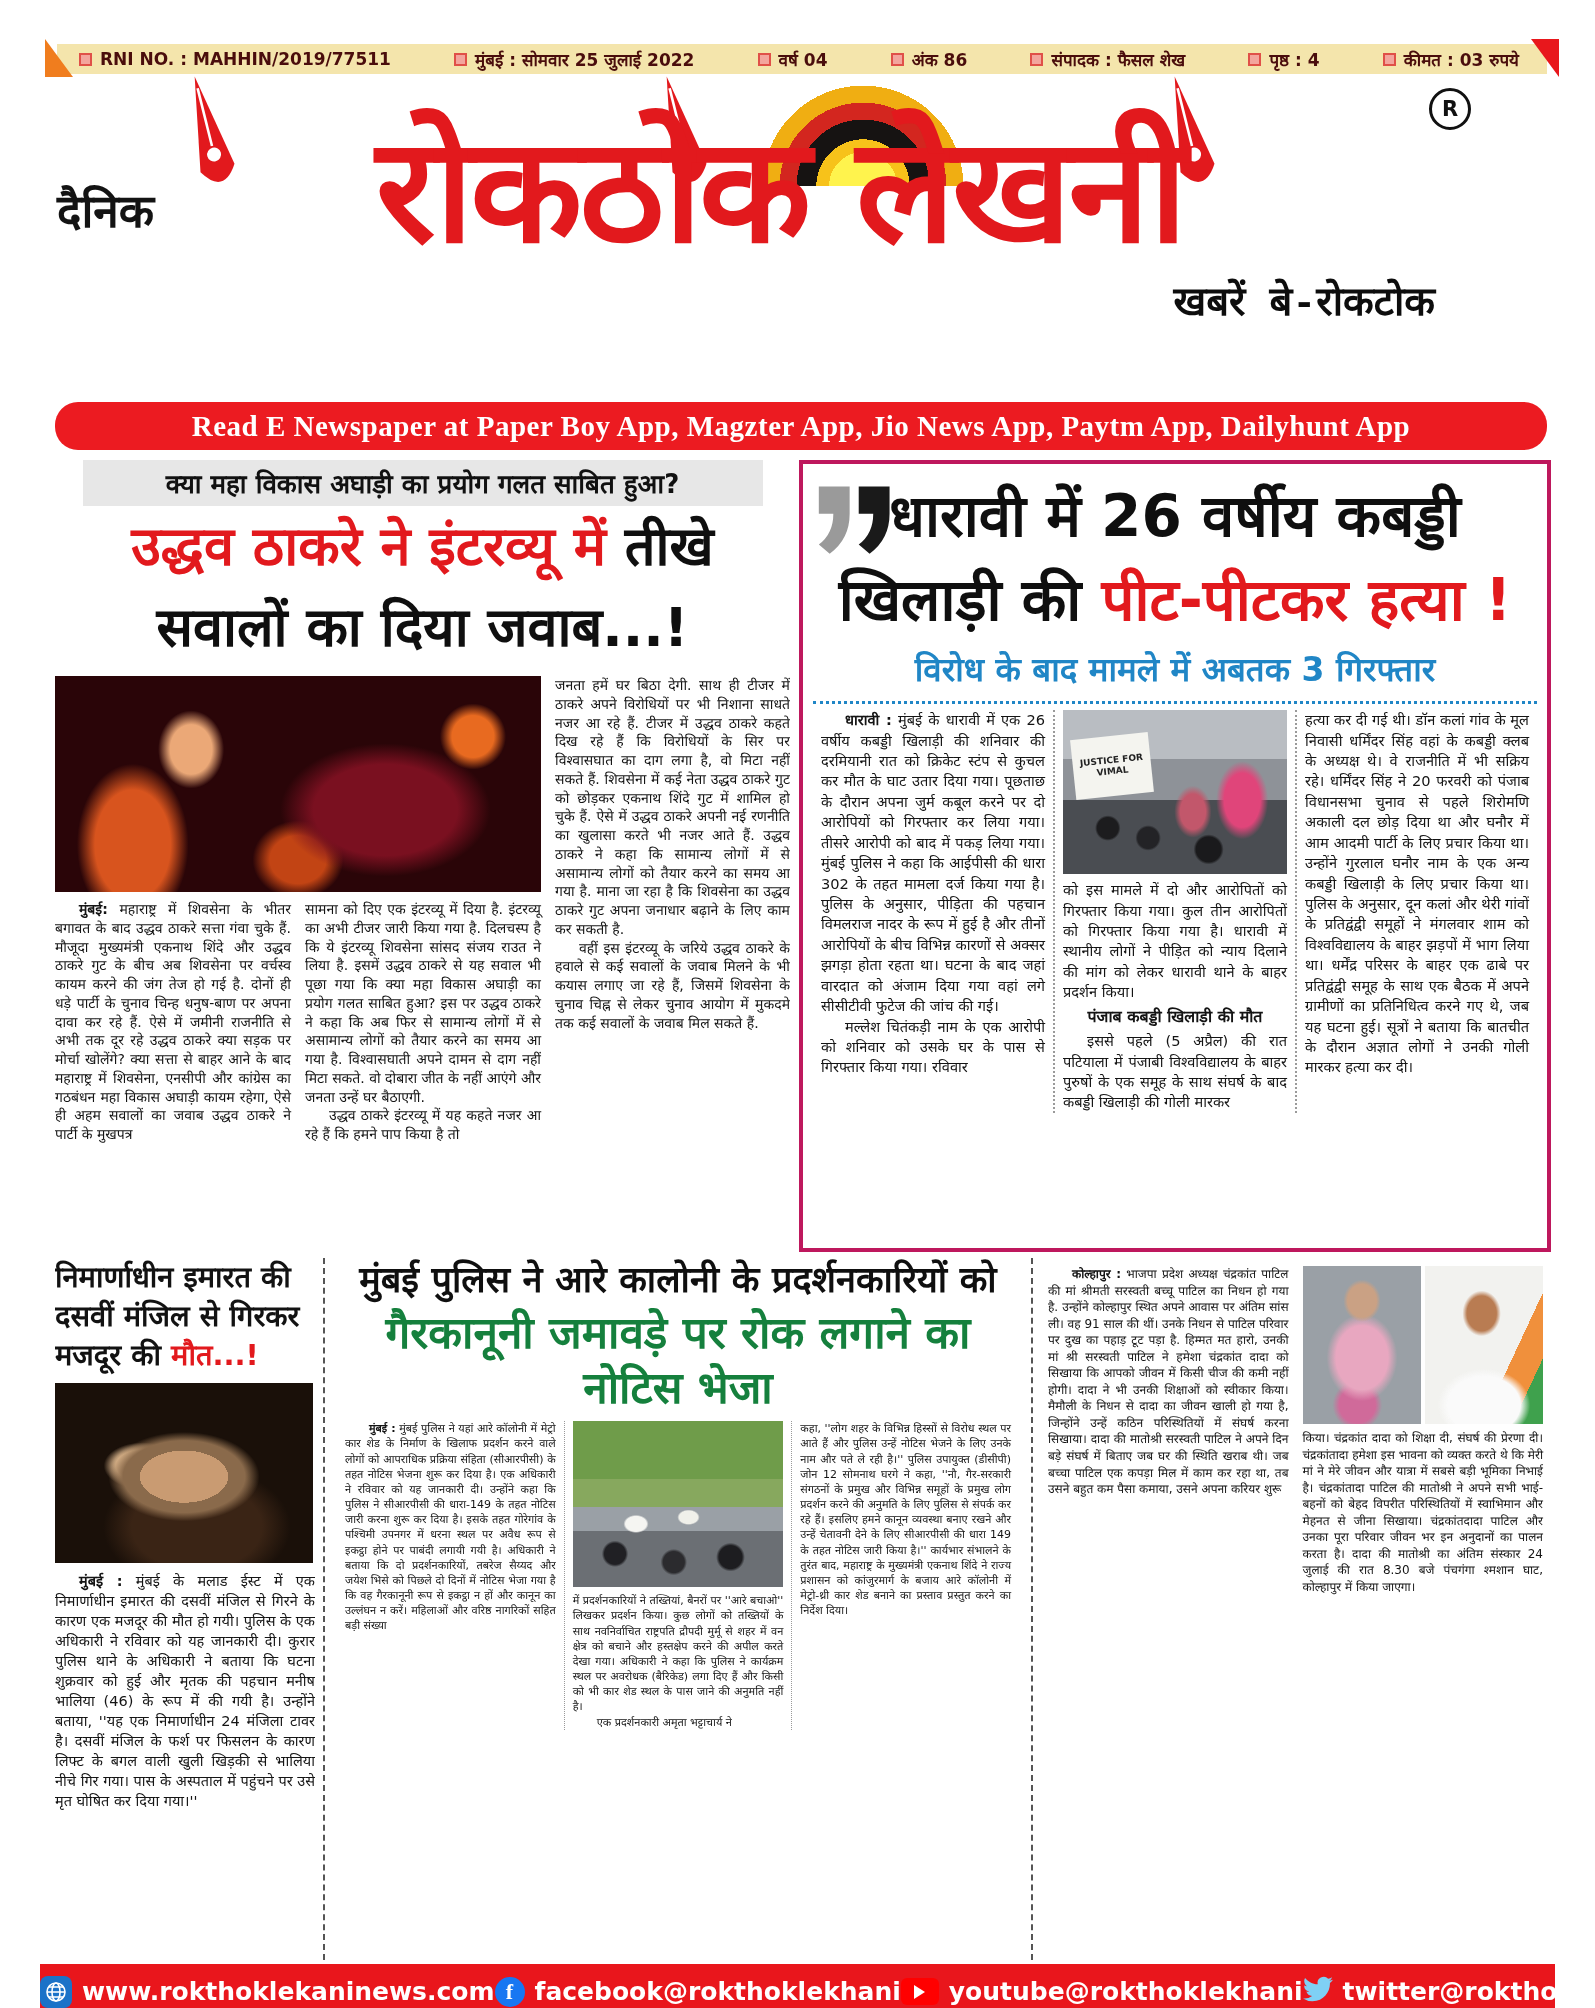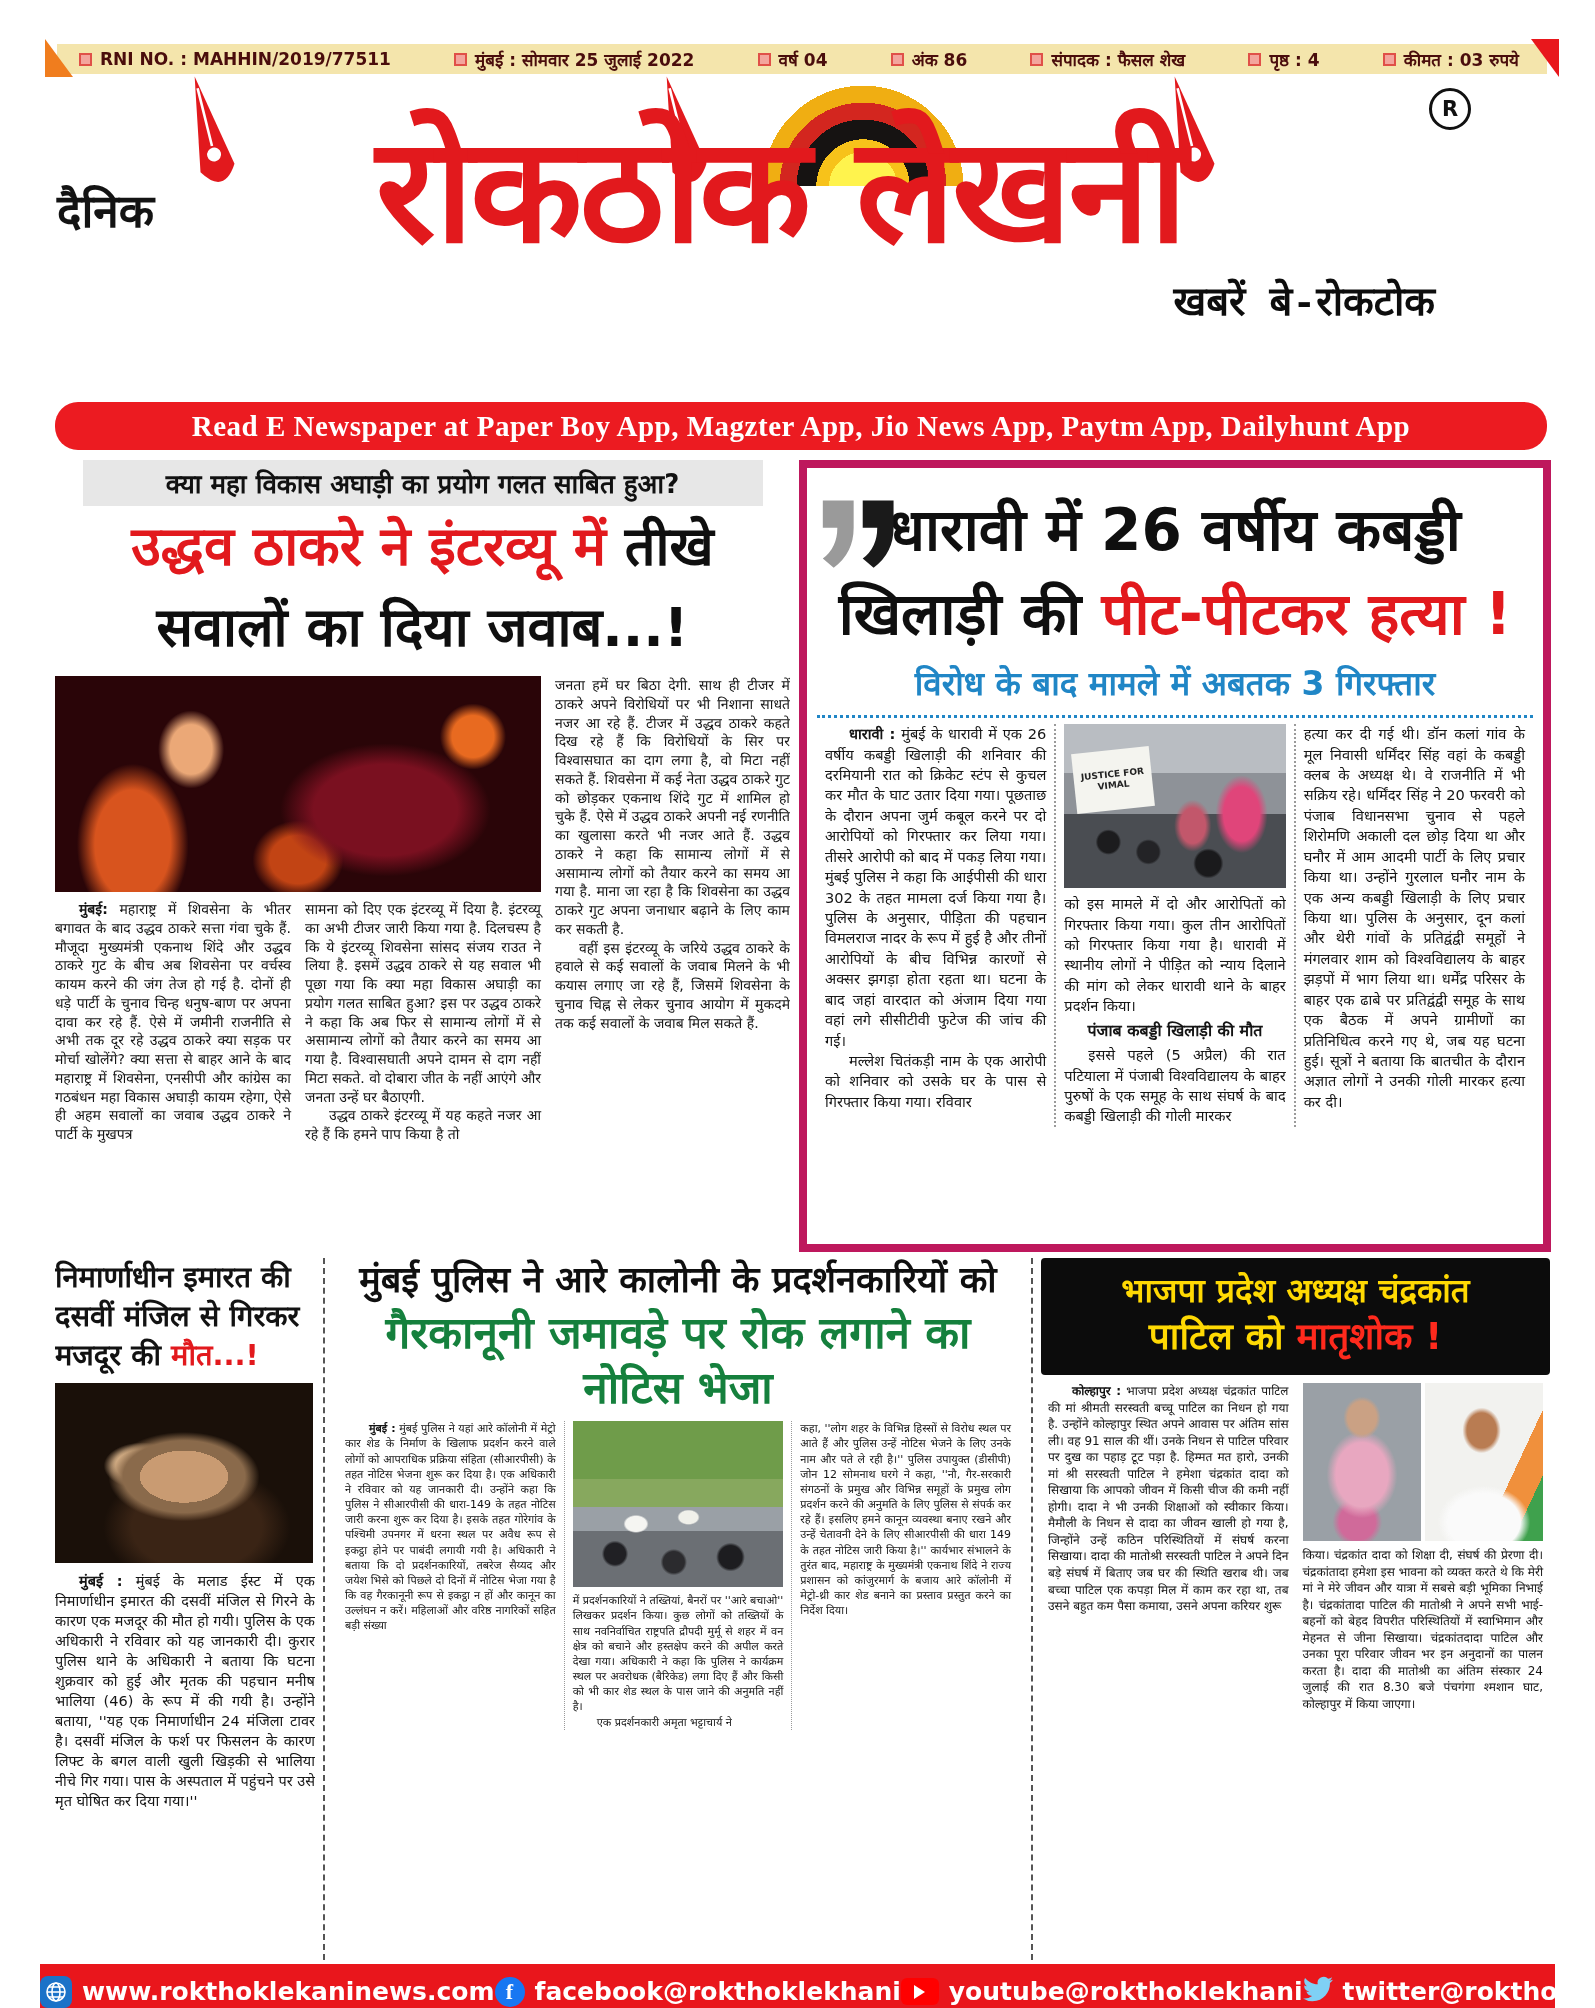--- a/index.html
+++ b/index.html
@@ -61,21 +61,21 @@
       radial-gradient(55px 55px at 86% 28%, #e86a20 0 38%, rgba(0,0,0,0) 60%),
       radial-gradient(70px 60px at 50% 85%, #c24414 0 40%, rgba(0,0,0,0) 65%),
       #2a0508; }
   .lcols { display:flex; gap:14px; margin-top:8px; }
   .lcols .col { flex:1; }
   .col3 { flex:1; }
   .indent { text-indent:24px; }
 
   
   .article-right { position:absolute; left:799px; top:460px; width:752px; height:792px;
-    border:8px solid #be185d; box-sizing:border-box; padding:20px 10px; overflow:hidden; }
+    border:4px solid #be185d; box-sizing:border-box; padding:10px 10px; overflow:hidden; }
   .hl-right { position:relative; text-align:center; font-weight:bold; font-size:58px;
     line-height:1.45; color:#0f0f0f; }
   .quote-icon { position:absolute; left:4px; top:10px; }
   .subhead-right { text-align:center; color:#2086c6; font-size:33px; font-weight:bold;
     padding:4px 0 10px; border-bottom:3px dotted #2086c6; }
   .cols3 { display:flex; margin-top:6px; font-size:14.6px; line-height:1.4; text-align:justify; }
   .cols3 .col { flex:1; padding:0 8px; min-width:0; }
   .cols3 .col + .col { border-left:2px dotted #9a9a9a; }
   .photo-dharavi { position:relative; width:100%; height:164px; margin-bottom:6px; background:
       radial-gradient(40px 60px at 80% 55%, #e0457a 0 45%, rgba(0,0,0,0) 65%),
@@ -300,27 +300,20 @@
         <p>में प्रदर्शनकारियों ने तख्तियां, बैनरों पर ''आरे बचाओ'' लिखकर प्रदर्शन किया। कुछ लोगों को तख्तियों के साथ नवनिर्वाचित राष्ट्रपति द्रौपदी मुर्मू से शहर में वन क्षेत्र को बचाने और हस्तक्षेप करने की अपील करते देखा गया। अधिकारी ने कहा कि पुलिस ने कार्यक्रम स्थल पर अवरोधक (बैरिकेड) लगा दिए हैं और किसी को भी कार शेड स्थल के पास जाने की अनुमति नहीं है।</p>
         <p class="indent">एक प्रदर्शनकारी अमृता भट्टाचार्य ने</p>
       </div>
       <div class="col">
         <p>कहा, ''लोग शहर के विभिन्न हिस्सों से विरोध स्थल पर आते हैं और पुलिस उन्हें नोटिस भेजने के लिए उनके नाम और पते ले रही है।'' पुलिस उपायुक्त (डीसीपी) जोन 12 सोमनाथ घरगे ने कहा, ''नौ, गैर-सरकारी संगठनों के प्रमुख और विभिन्न समूहों के प्रमुख लोग प्रदर्शन करने की अनुमति के लिए पुलिस से संपर्क कर रहे हैं। इसलिए हमने कानून व्यवस्था बनाए रखने और उन्हें चेतावनी देने के लिए सीआरपीसी की धारा 149 के तहत नोटिस जारी किया है।'' कार्यभार संभालने के तुरंत बाद, महाराष्ट्र के मुख्यमंत्री एकनाथ शिंदे ने राज्य प्रशासन को कांजुरमार्ग के बजाय आरे कॉलोनी में मेट्रो-थ्री कार शेड बनाने का प्रस्ताव प्रस्तुत करने का निर्देश दिया।</p>
       </div>
     </div>
   </div>
 
   <div class="article-patil">
-    <div class="patil-box">
-      <div class="patil-y1">भाजपा प्रदेश अध्यक्ष चंद्रकांत</div>
-      <div class="patil-y2">
-        <span>पाटिल को</span>
-        <span class="patil-red">मातृशोक !</span>
-      </div>
-    </div>
     <div class="patil-cols">
       <div class="col">
         <p class="indent"><b>कोल्हापुर :</b> <span>भाजपा प्रदेश अध्यक्ष चंद्रकांत पाटिल की मां श्रीमती सरस्वती बच्चू पाटिल का निधन हो गया है. उन्होंने कोल्हापुर स्थित अपने आवास पर अंतिम सांस ली। वह 91 साल की थीं। उनके निधन से पाटिल परिवार पर दुख का पहाड़ टूट पड़ा है. हिम्मत मत हारो, उनकी मां श्री सरस्वती पाटिल ने हमेशा चंद्रकांत दादा को सिखाया कि आपको जीवन में किसी चीज की कमी नहीं होगी। दादा ने भी उनकी शिक्षाओं को स्वीकार किया। मैमौली के निधन से दादा का जीवन खाली हो गया है, जिन्होंने उन्हें कठिन परिस्थितियों में संघर्ष करना सिखाया। दादा की मातोश्री सरस्वती पाटिल ने अपने दिन बड़े संघर्ष में बिताए जब घर की स्थिति खराब थी। जब बच्चा पाटिल एक कपड़ा मिल में काम कर रहा था, तब उसने बहुत कम पैसा कमाया, उसने अपना करियर शुरू</span></p>
       </div>
       <div class="col">
         <div class="photos-patil">
           <div class="photo-mother"></div>
           <div class="photo-chandrakant"></div>
         </div>
         <p>किया। चंद्रकांत दादा को शिक्षा दी, संघर्ष की प्रेरणा दी। चंद्रकांतादा हमेशा इस भावना को व्यक्त करते थे कि मेरी मां ने मेरे जीवन और यात्रा में सबसे बड़ी भूमिका निभाई है। चंद्रकांतादा पाटिल की मातोश्री ने अपने सभी भाई-बहनों को बेहद विपरीत परिस्थितियों में स्वाभिमान और मेहनत से जीना सिखाया। चंद्रकांतदादा पाटिल और उनका पूरा परिवार जीवन भर इन अनुदानों का पालन करता है। दादा की मातोश्री का अंतिम संस्कार 24 जुलाई की रात 8.30 बजे पंचगंगा श्मशान घाट, कोल्हापुर में किया जाएगा।</p>

